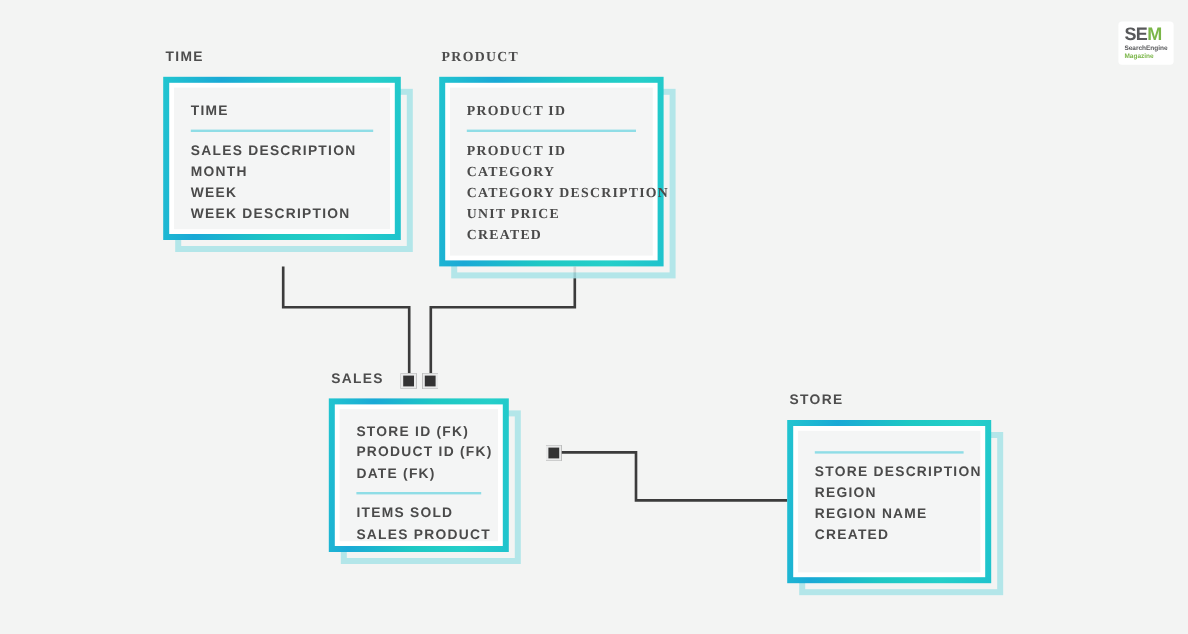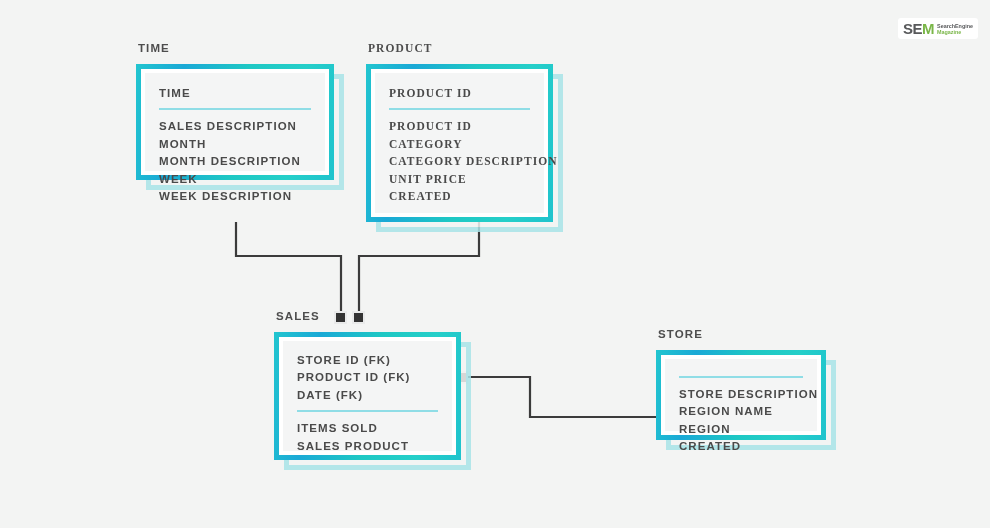--- a/index.html
+++ b/index.html
@@ -116,22 +116,23 @@
 
   
   #logo {
     position: absolute;
     right: 12px;
     top: 18px;
     background: #ffffff;
     border-radius: 3px;
     padding: 3px 5px;
     display: flex;
-    align-items: flex-end;
+    align-items: flex-start;
     gap: 3px;
+    flex-direction: column;
   }
   .logo-mark {
     font-size: 15px;
     font-weight: bold;
     letter-spacing: -0.5px;
     line-height: 1;
     color: #58595b;
   }
   .logo-mark .accent { color: #7ab648; }
   .logo-words {
@@ -157,33 +158,32 @@
 
     <path d="M 479,222 L 479,256 L 359,256 L 359,312" fill="none" stroke="#3b3b3b" stroke-width="2.2"></path>
 
     <path d="M 467,377 L 530,377 L 530,417 L 656,417" fill="none" stroke="#3b3b3b" stroke-width="2.2"></path>
   </svg>
 
   <div class="node-square" style="left:334px; top:311px;"></div>
   <div class="node-square" style="left:352px; top:311px;"></div>
   <div class="node-square" style="left:455px; top:371px;"></div>
 
-  <div class="entity" style="left:136px; top:64px; width:198px; height:116px;">
+  <div class="entity" style="left:136px; top:64px; width:198px; height:136px;">
     <div class="entity-label">TIME</div>
     <div class="ghost">
       <div class="ghost-inner"></div>
     </div>
     <div class="frame">
       <div class="frame-white">
         <div class="panel">
           <div class="field">TIME</div>
           <div class="divider"></div>
           <div class="field">SALES DESCRIPTION</div>
           <div class="field">MONTH</div>
-          <div class="field">MONTH DESCRIPTION</div>
           <div class="field">WEEK</div>
           <div class="field">WEEK DESCRIPTION</div>
         </div>
       </div>
     </div>
   </div>
 
   <div class="entity" style="left:366px; top:64px; width:187px; height:158px;font-family:Liberation Serif, serif;">
     <div class="entity-label">PRODUCT</div>
     <div class="ghost">
@@ -197,51 +197,51 @@
           <div class="field">PRODUCT ID</div>
           <div class="field">CATEGORY</div>
           <div class="field">CATEGORY DESCRIPTION</div>
           <div class="field">UNIT PRICE</div>
           <div class="field">CREATED</div>
         </div>
       </div>
     </div>
   </div>
 
-  <div class="entity" style="left:274px; top:332px; width:187px; height:128px;">
+  <div class="entity" style="left:274px; top:332px; width:150px; height:128px;">
     <div class="entity-label">SALES</div>
     <div class="ghost">
       <div class="ghost-inner"></div>
     </div>
     <div class="frame">
       <div class="frame-white">
         <div class="panel" style="padding-top:11px;">
           <div class="field">STORE ID (FK)</div>
           <div class="field">PRODUCT ID (FK)</div>
           <div class="field">DATE (FK)</div>
           <div class="divider"></div>
           <div class="field">ITEMS SOLD</div>
           <div class="field">SALES PRODUCT</div>
         </div>
       </div>
     </div>
   </div>
 
-  <div class="entity" style="left:656px; top:350px; width:170px; height:90px;">
+  <div class="entity" style="left:656px; top:350px; width:170px; height:136px;">
     <div class="entity-label">STORE</div>
     <div class="ghost">
       <div class="ghost-inner"></div>
     </div>
     <div class="frame">
       <div class="frame-white">
         <div class="panel" style="padding-top:11px;">
           <div class="divider"></div>
           <div class="field">STORE DESCRIPTION</div>
+          <div class="field">REGION</div>
           <div class="field">REGION NAME</div>
-          <div class="field">REGION</div>
           <div class="field">CREATED</div>
         </div>
       </div>
     </div>
   </div>
 
   <div id="logo">
     <div class="logo-mark"><span>SE</span><span class="accent">M</span></div>
     <div class="logo-words">
       <span class="w1">SearchEngine</span>

